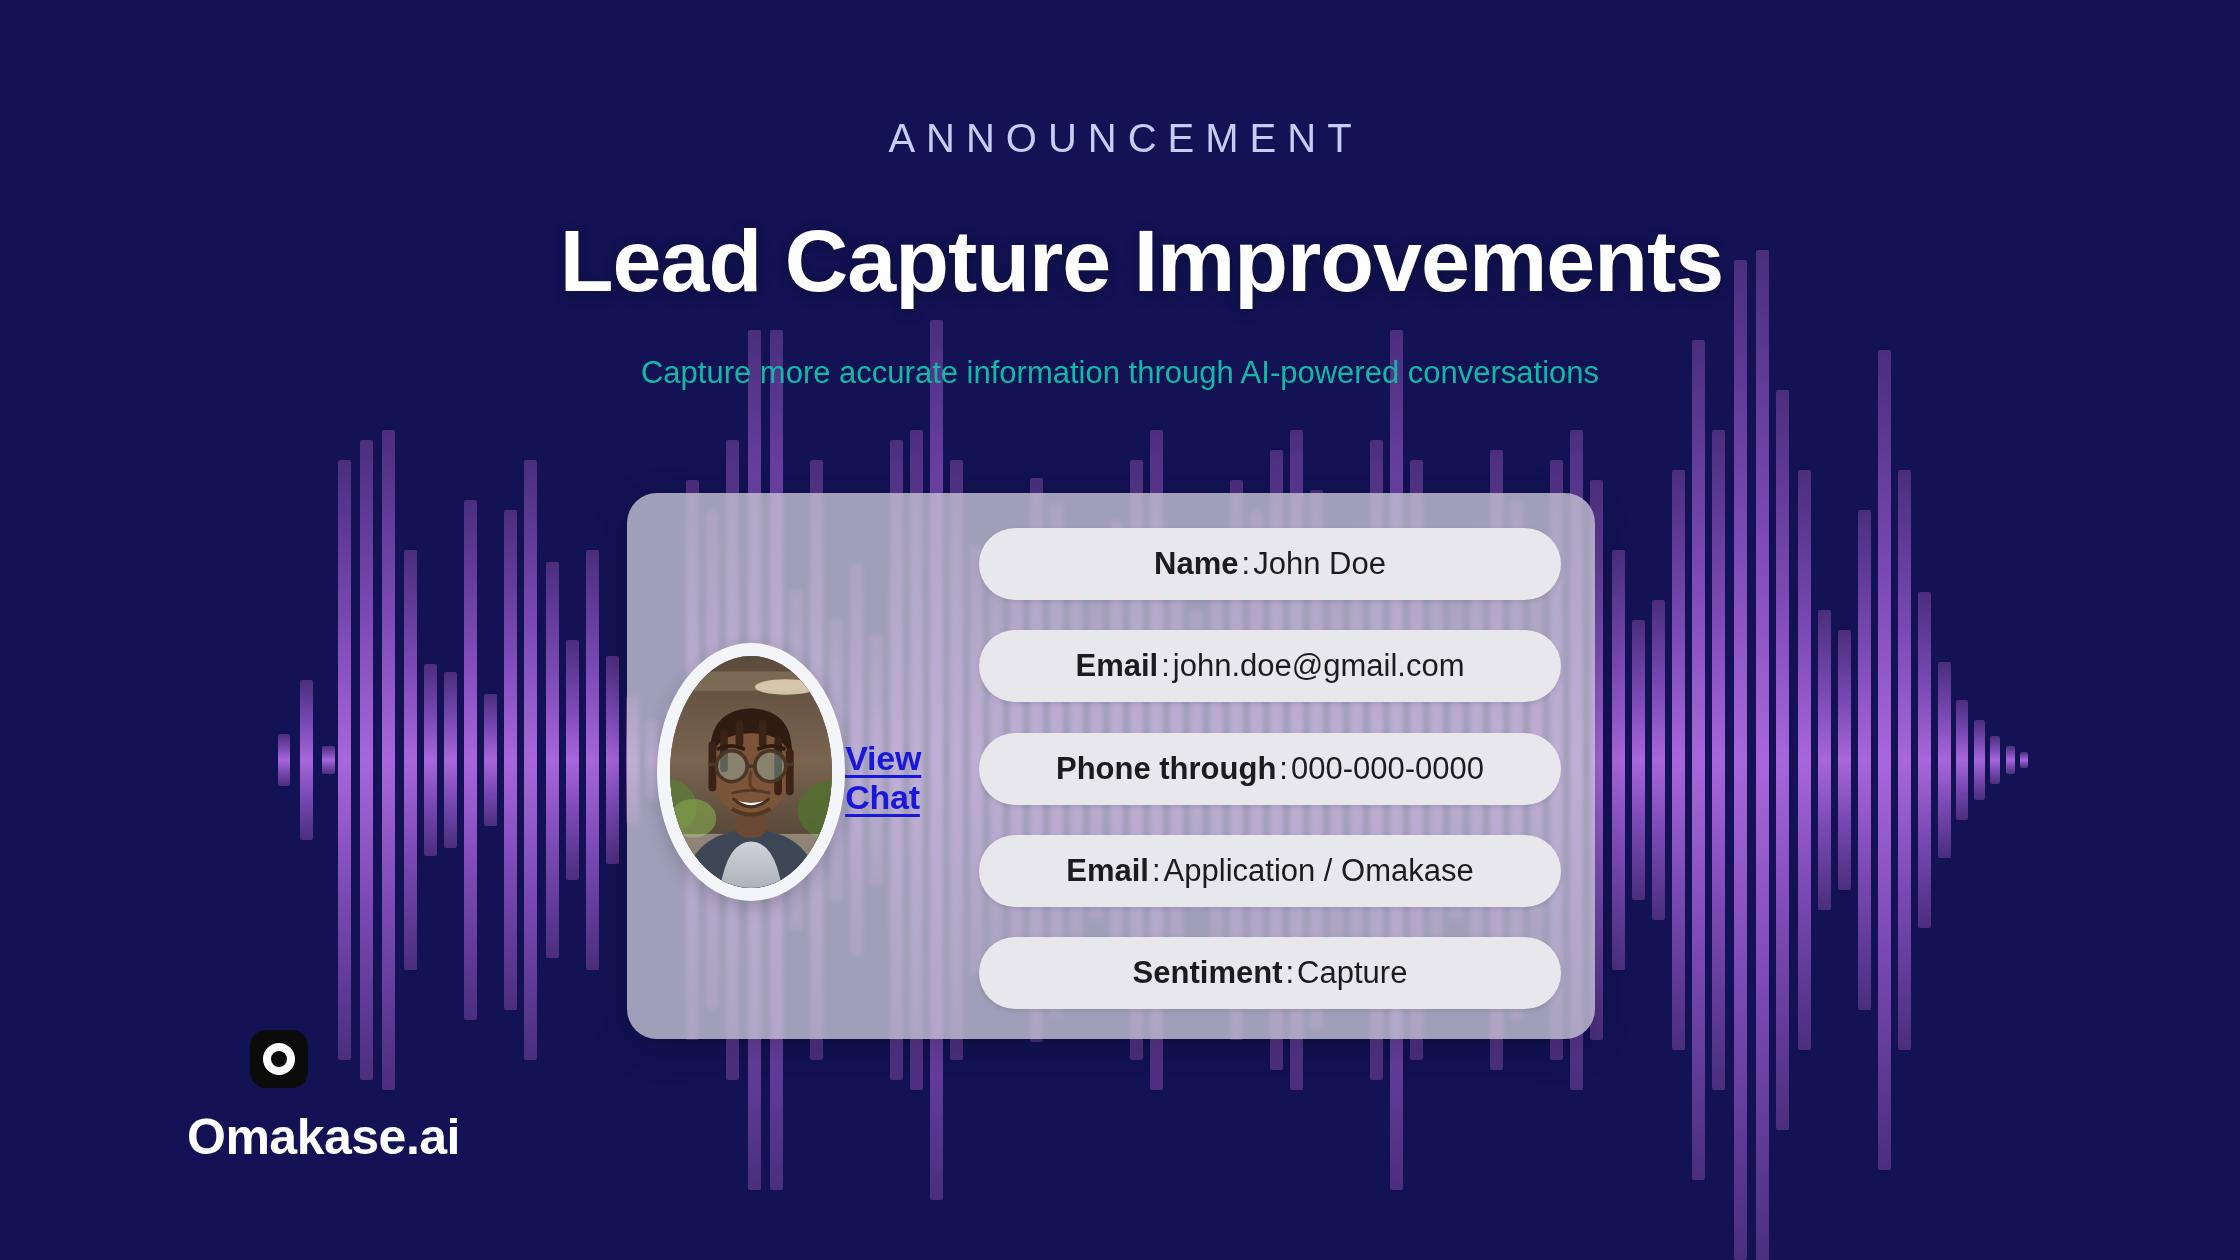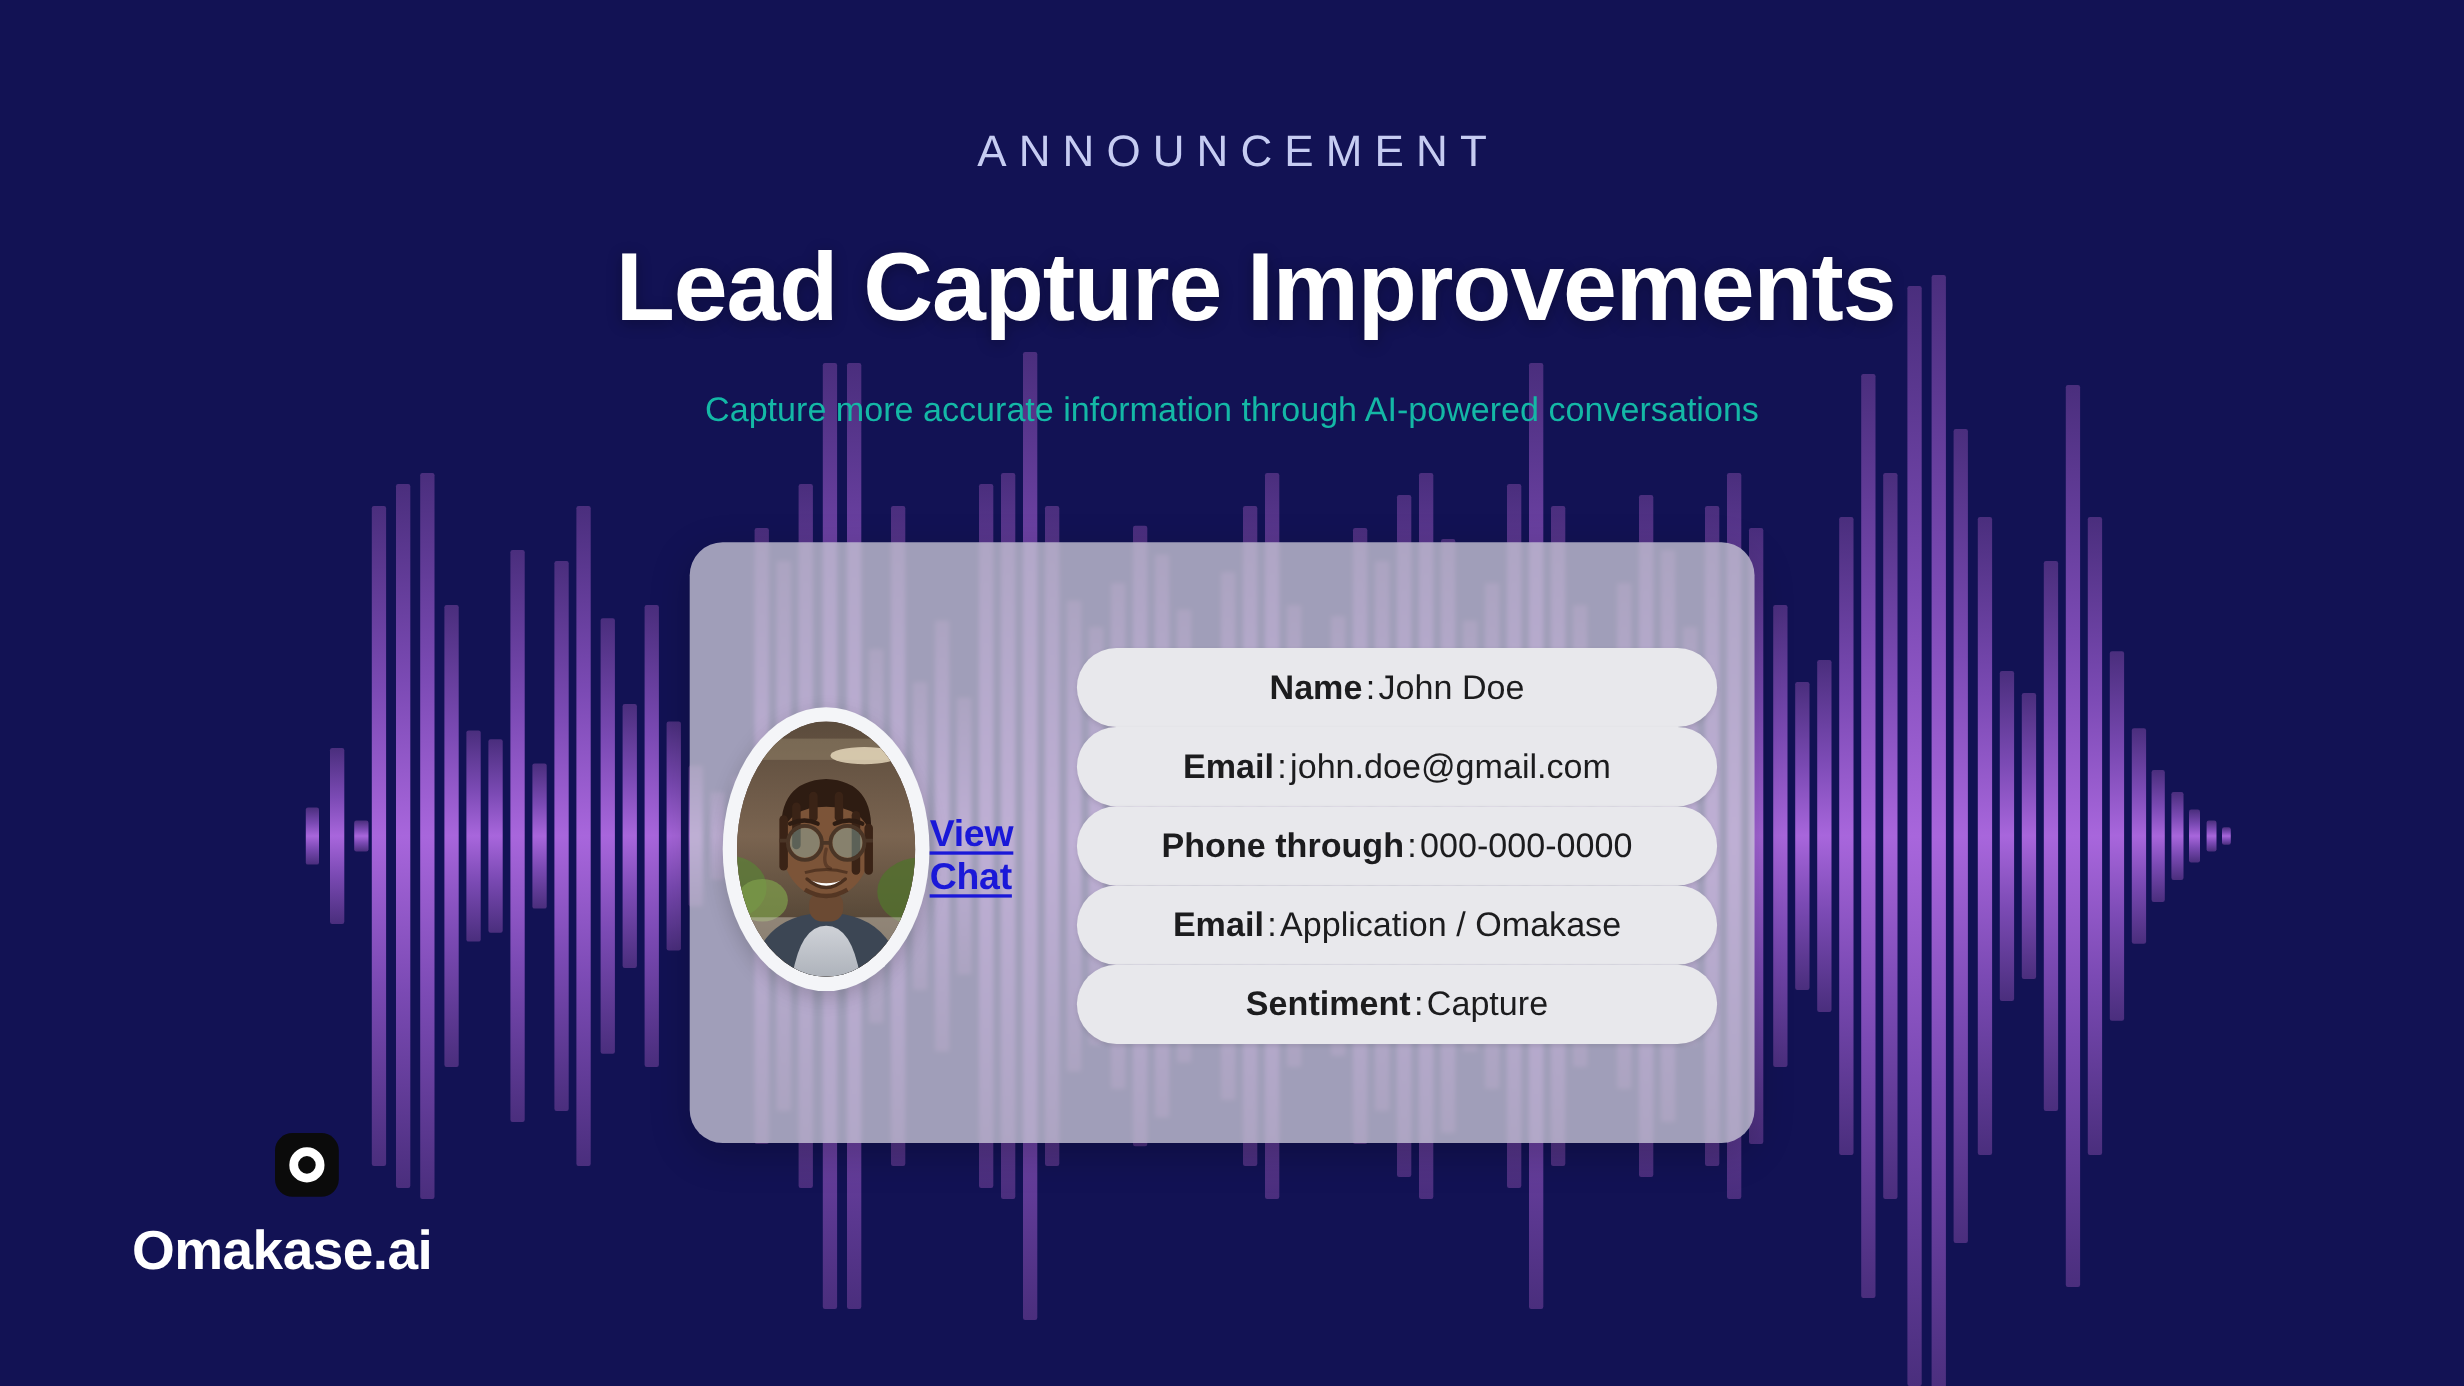--- a/index.html
+++ b/index.html
@@ -115,21 +115,21 @@
     text-underline-offset:5px;
     text-decoration-thickness:3px;
     cursor:pointer;
     letter-spacing:-0.2px;
   }
 
   .right-col {
     flex:1;
     display:flex;
     flex-direction:column;
-    justify-content:center;
+    justify-content:space-between;
     padding-top:5px;
     padding-left:22px;
   }
   .pill {
     height:72px;
     border-radius:36px;
     background:#E8E8EC;
     display:flex;
     align-items:center;
     justify-content:center;
@@ -158,21 +158,21 @@
     justify-content:center;
     margin-left:130px;
   }
   .logo-ring {
     width:32px; height:32px;
     border-radius:50%;
     border:8px solid #FFFFFF;
   }
   .logo-text {
     margin-top:20px;
-    text-align:left;
+    text-align:right;
     font-size:50px;
     font-weight:700;
     color:#FFFFFF;
     letter-spacing:-0.5px;
   }
 </style>
 </head>
 <body>
 
 <div id="stage">

